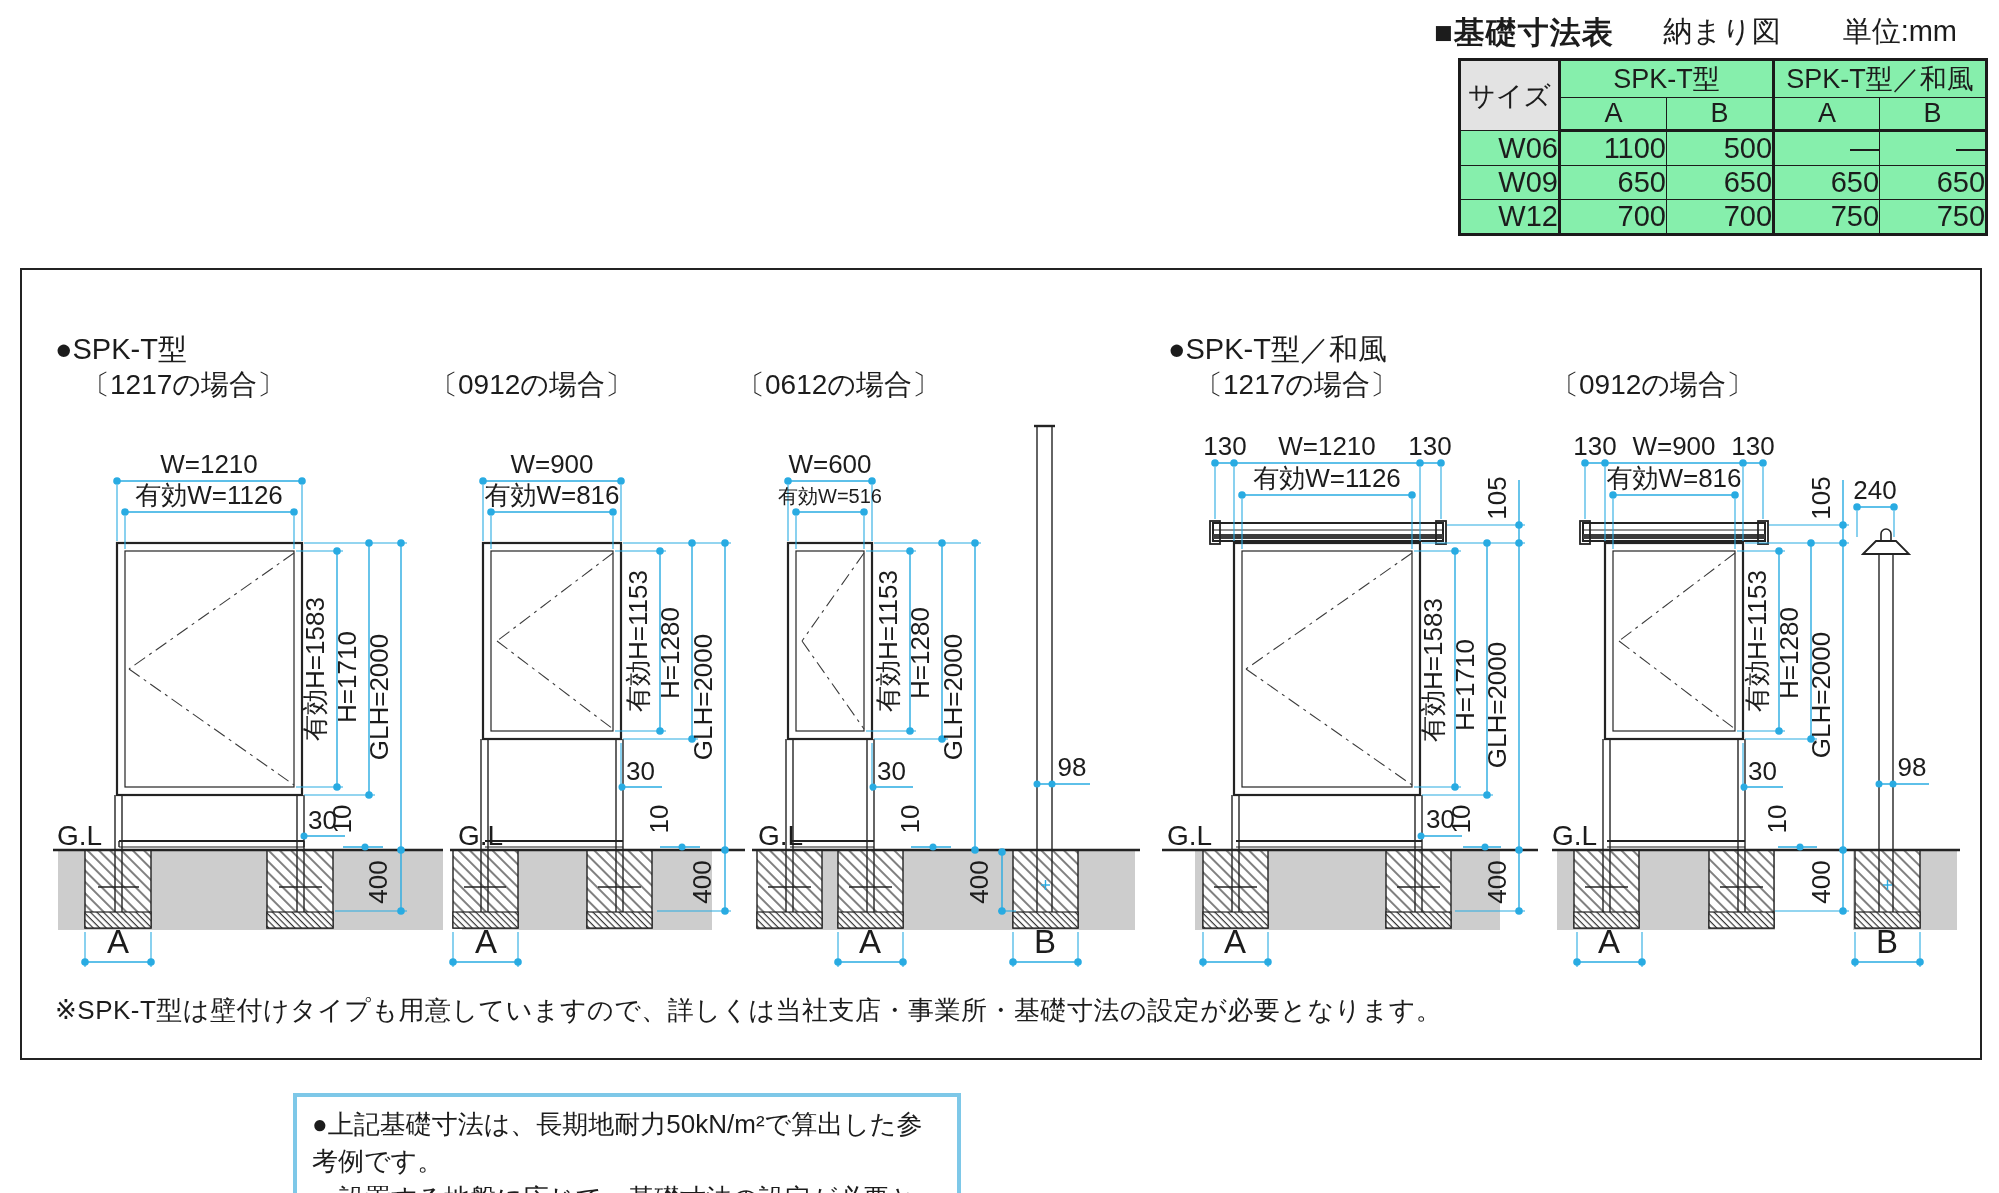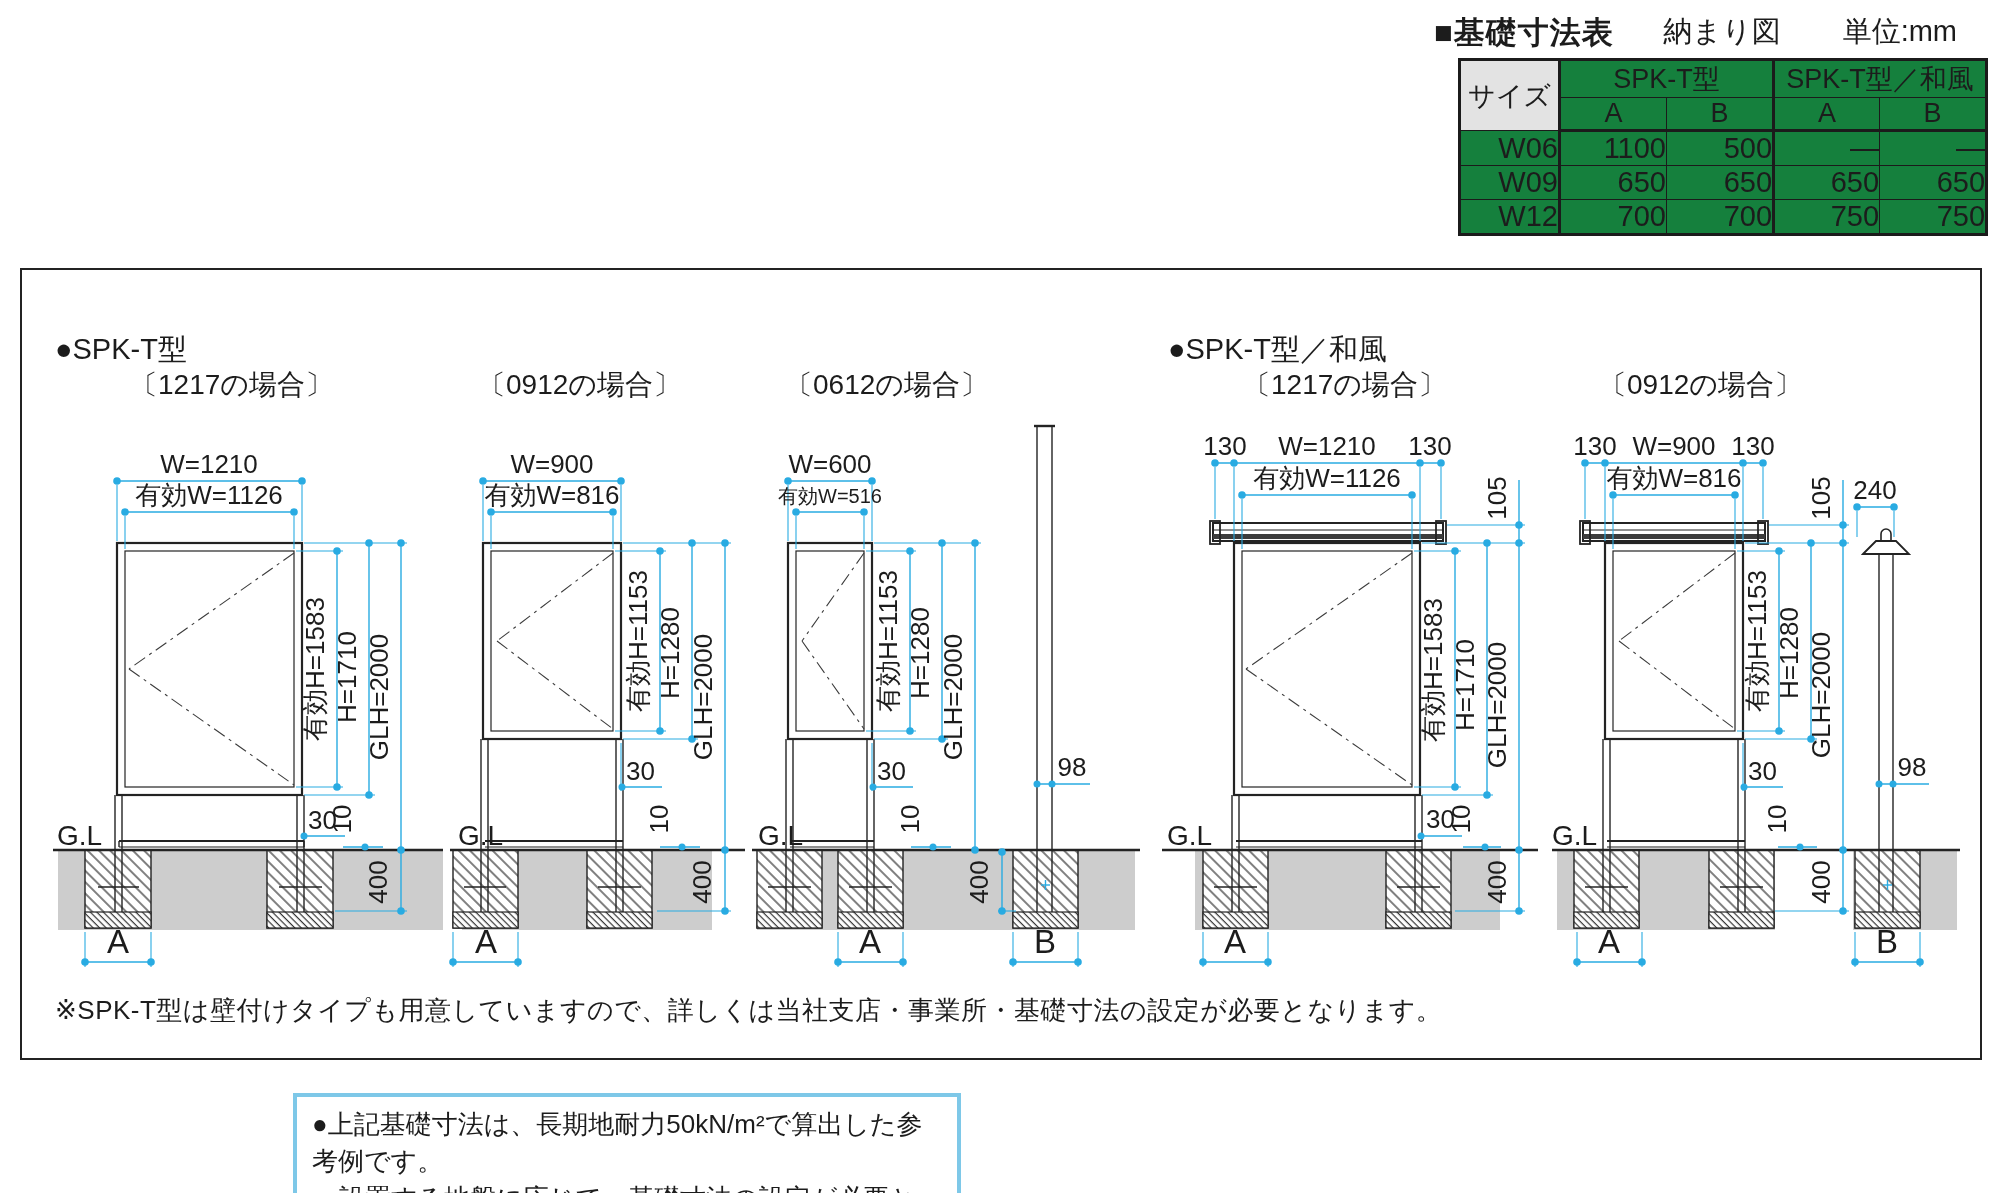--- a/index.html
+++ b/index.html
@@ -7,42 +7,42 @@
     width:1999px;height:1193px;background:#ffffff;position:relative;
     font-family:"Liberation Sans","DejaVu Sans",sans-serif;color:#1c1c1c;
     overflow:hidden;
   }
   .abs{position:absolute;}
 
   
   .ft-title{left:1434px;top:12px;font-size:31px;font-weight:600;letter-spacing:1px;text-align:right;}
   table.ftable{
     position:absolute;left:1458px;top:58px;width:527px;
-    border-collapse:collapse;table-layout:fixed;background:#15803d;
+    border-collapse:collapse;table-layout:fixed;background:#86efac;
   }
   table.ftable th,table.ftable td{
     border:1.6px solid #1b1b1b;text-align:center;vertical-align:middle;
     padding:0;font-weight:normal;
   }
   table.ftable{border:3.5px solid #1b1b1b;}
   table.ftable .thickL{border-left:3.5px solid #1b1b1b;}
   table.ftable .hrow th{height:34px;font-size:27px;}
   table.ftable .srow th{height:31px;font-size:27px;border-bottom:3px solid #1b1b1b;}
   table.ftable td{height:33px;font-size:29px;text-align:right;}
   .c-size{background:#e3e3e3;font-size:26px;}
 
   
   .main-box{
     left:20px;top:268px;width:1958px;height:788px;
     border:2.5px solid #232323;background:#fff;
   }
   .fig-head{right:42px;top:12px;font-size:29px;}
   .fig-head .sp{margin-left:62px;text-align:center;}
   .slabel{font-size:29px;}
-  .clabel{font-size:28px;margin-left:48px;}
+  .clabel{font-size:28px;}
   .note{left:35px;top:727px;font-size:26px;letter-spacing:0.5px;}
 
   
   svg{position:absolute;overflow:visible;}
   svg text{font-family:"Liberation Sans","DejaVu Sans",sans-serif;fill:#1c1c1c;}
   text.d{font-size:26px;}
   text.ds{font-size:20px;}
   text.ab{font-size:33px;}
   text.gl{font-size:28px;}
   .k{stroke:#232323;fill:none;}

